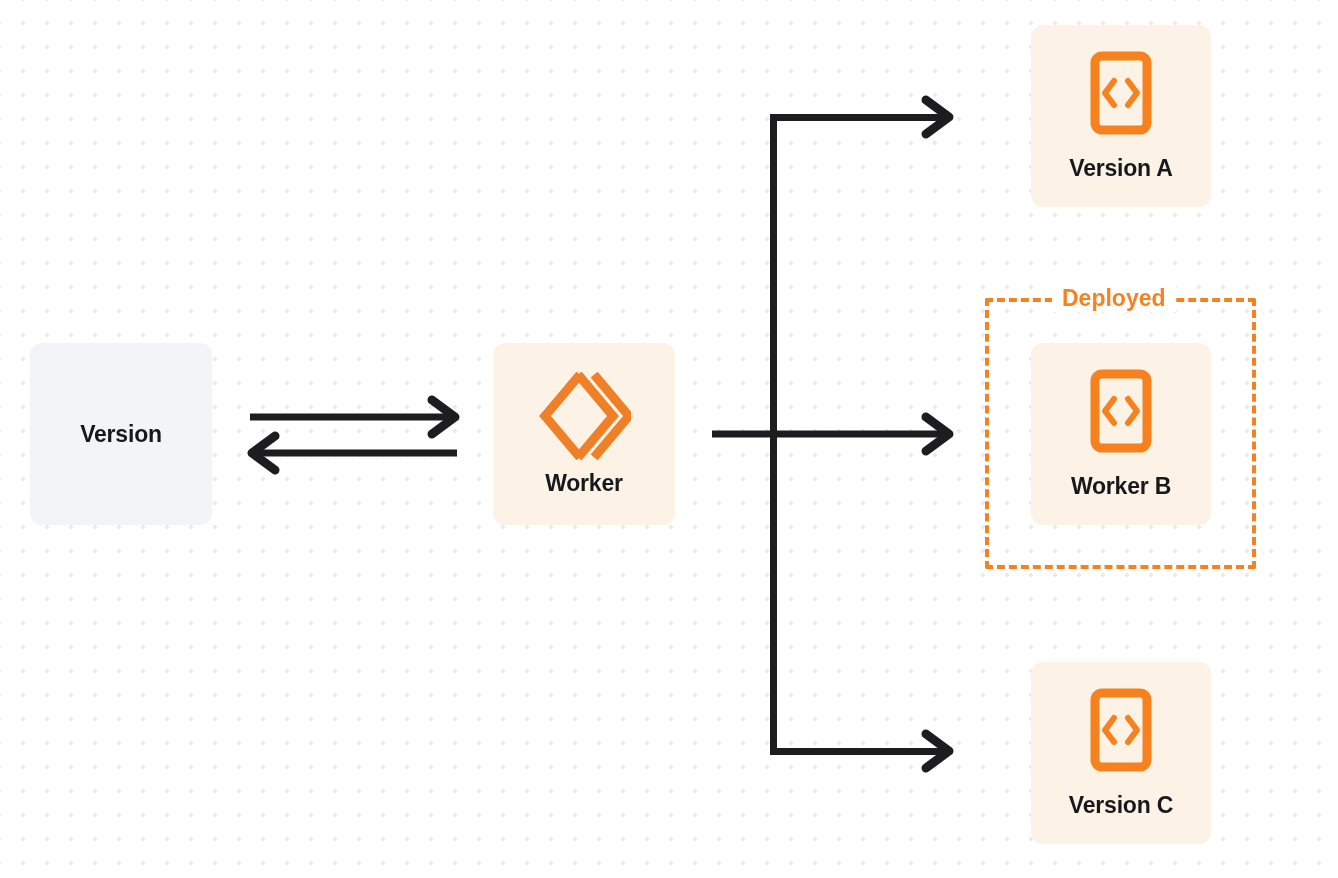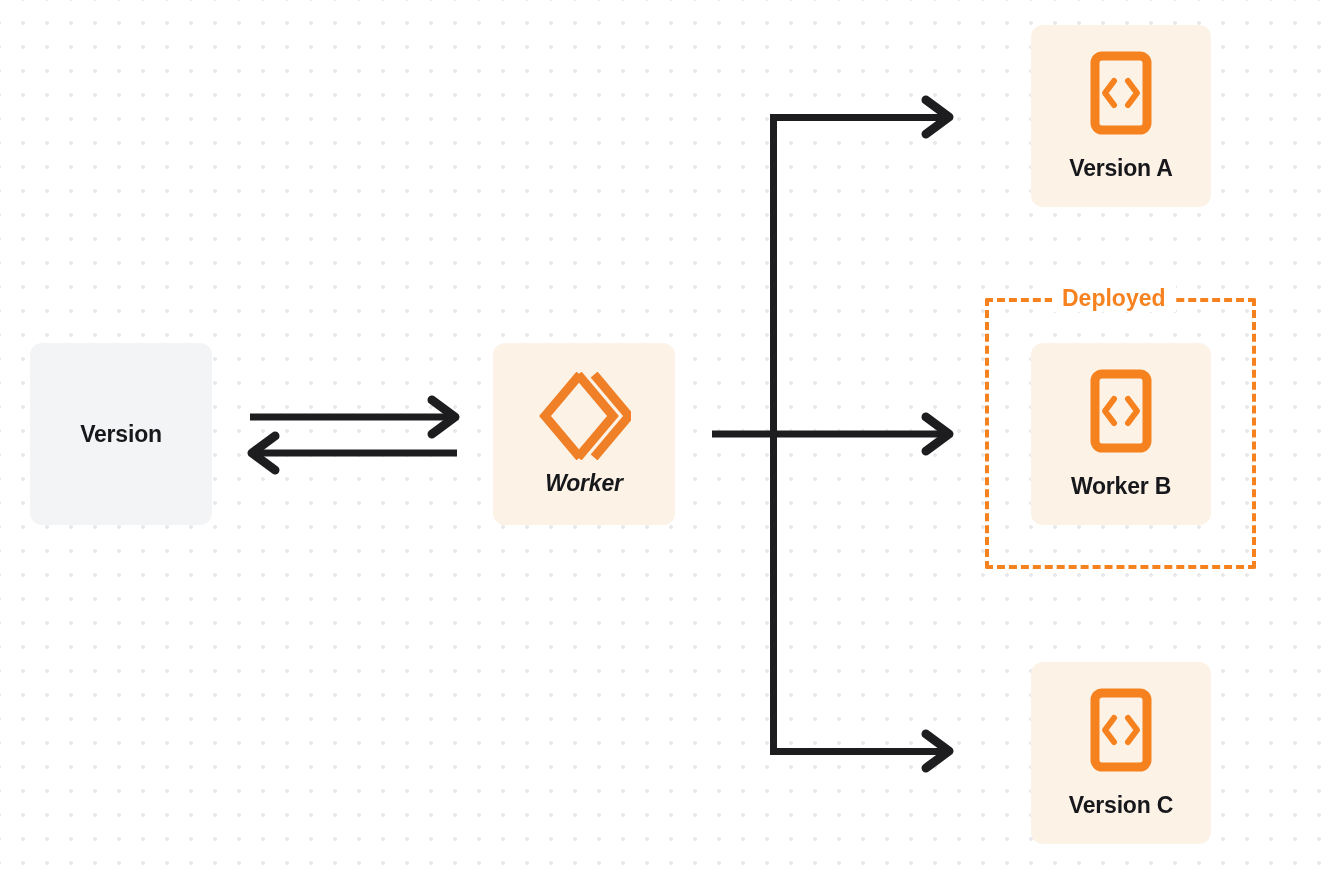--- a/index.html
+++ b/index.html
@@ -47,21 +47,21 @@
   #client-node .node-label { font-size: 23px; }
 
   
   #worker-node {
     left: 493px;
     top: 343px;
     width: 182px;
     height: 182px;
     background: #fdf2e6;
   }
-  #worker-node .node-label { font-size: 23px; margin-top: 6px; font-style: italic; }
+  #worker-node .node-label { font-size: 23px; margin-top: 6px; }
 
   
   .version-node {
     width: 180px;
     height: 182px;
     background: #fdf2e6;
   }
   .version-node .node-label { font-size: 23px; margin-top: 16px; }
   #version-a-node { left: 1031px; top: 25px; }
   #version-b-node { left: 1031px; top: 343px; }

